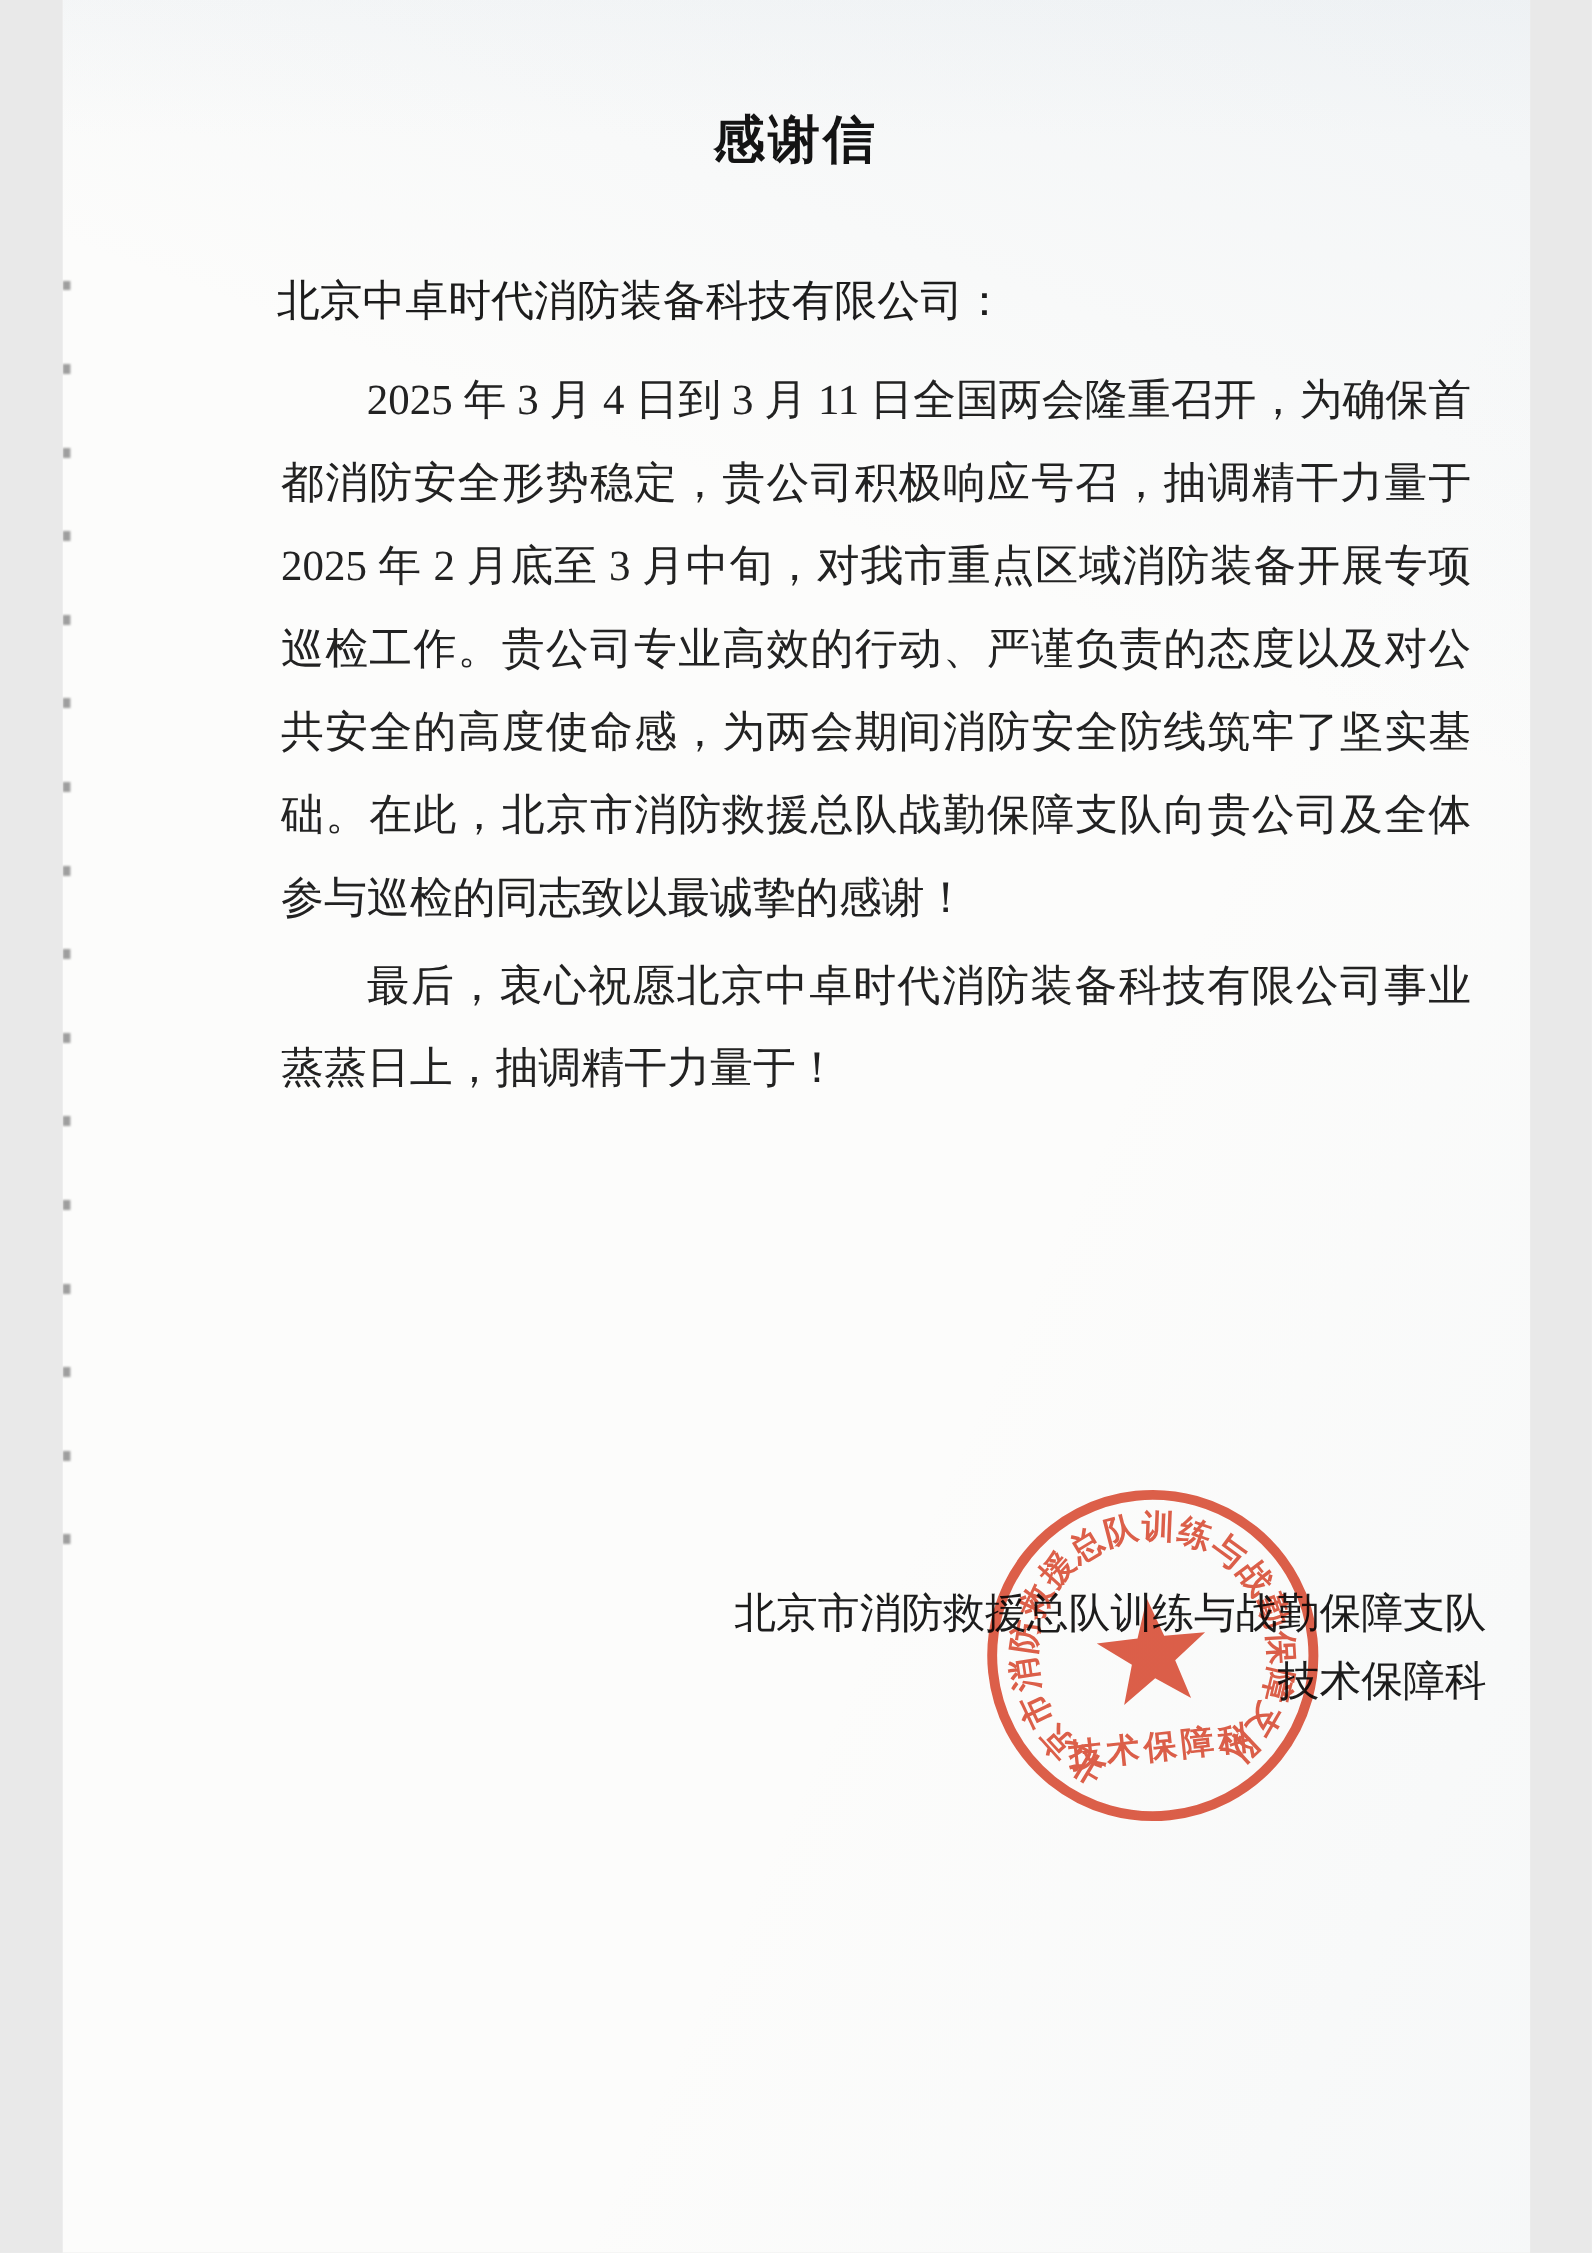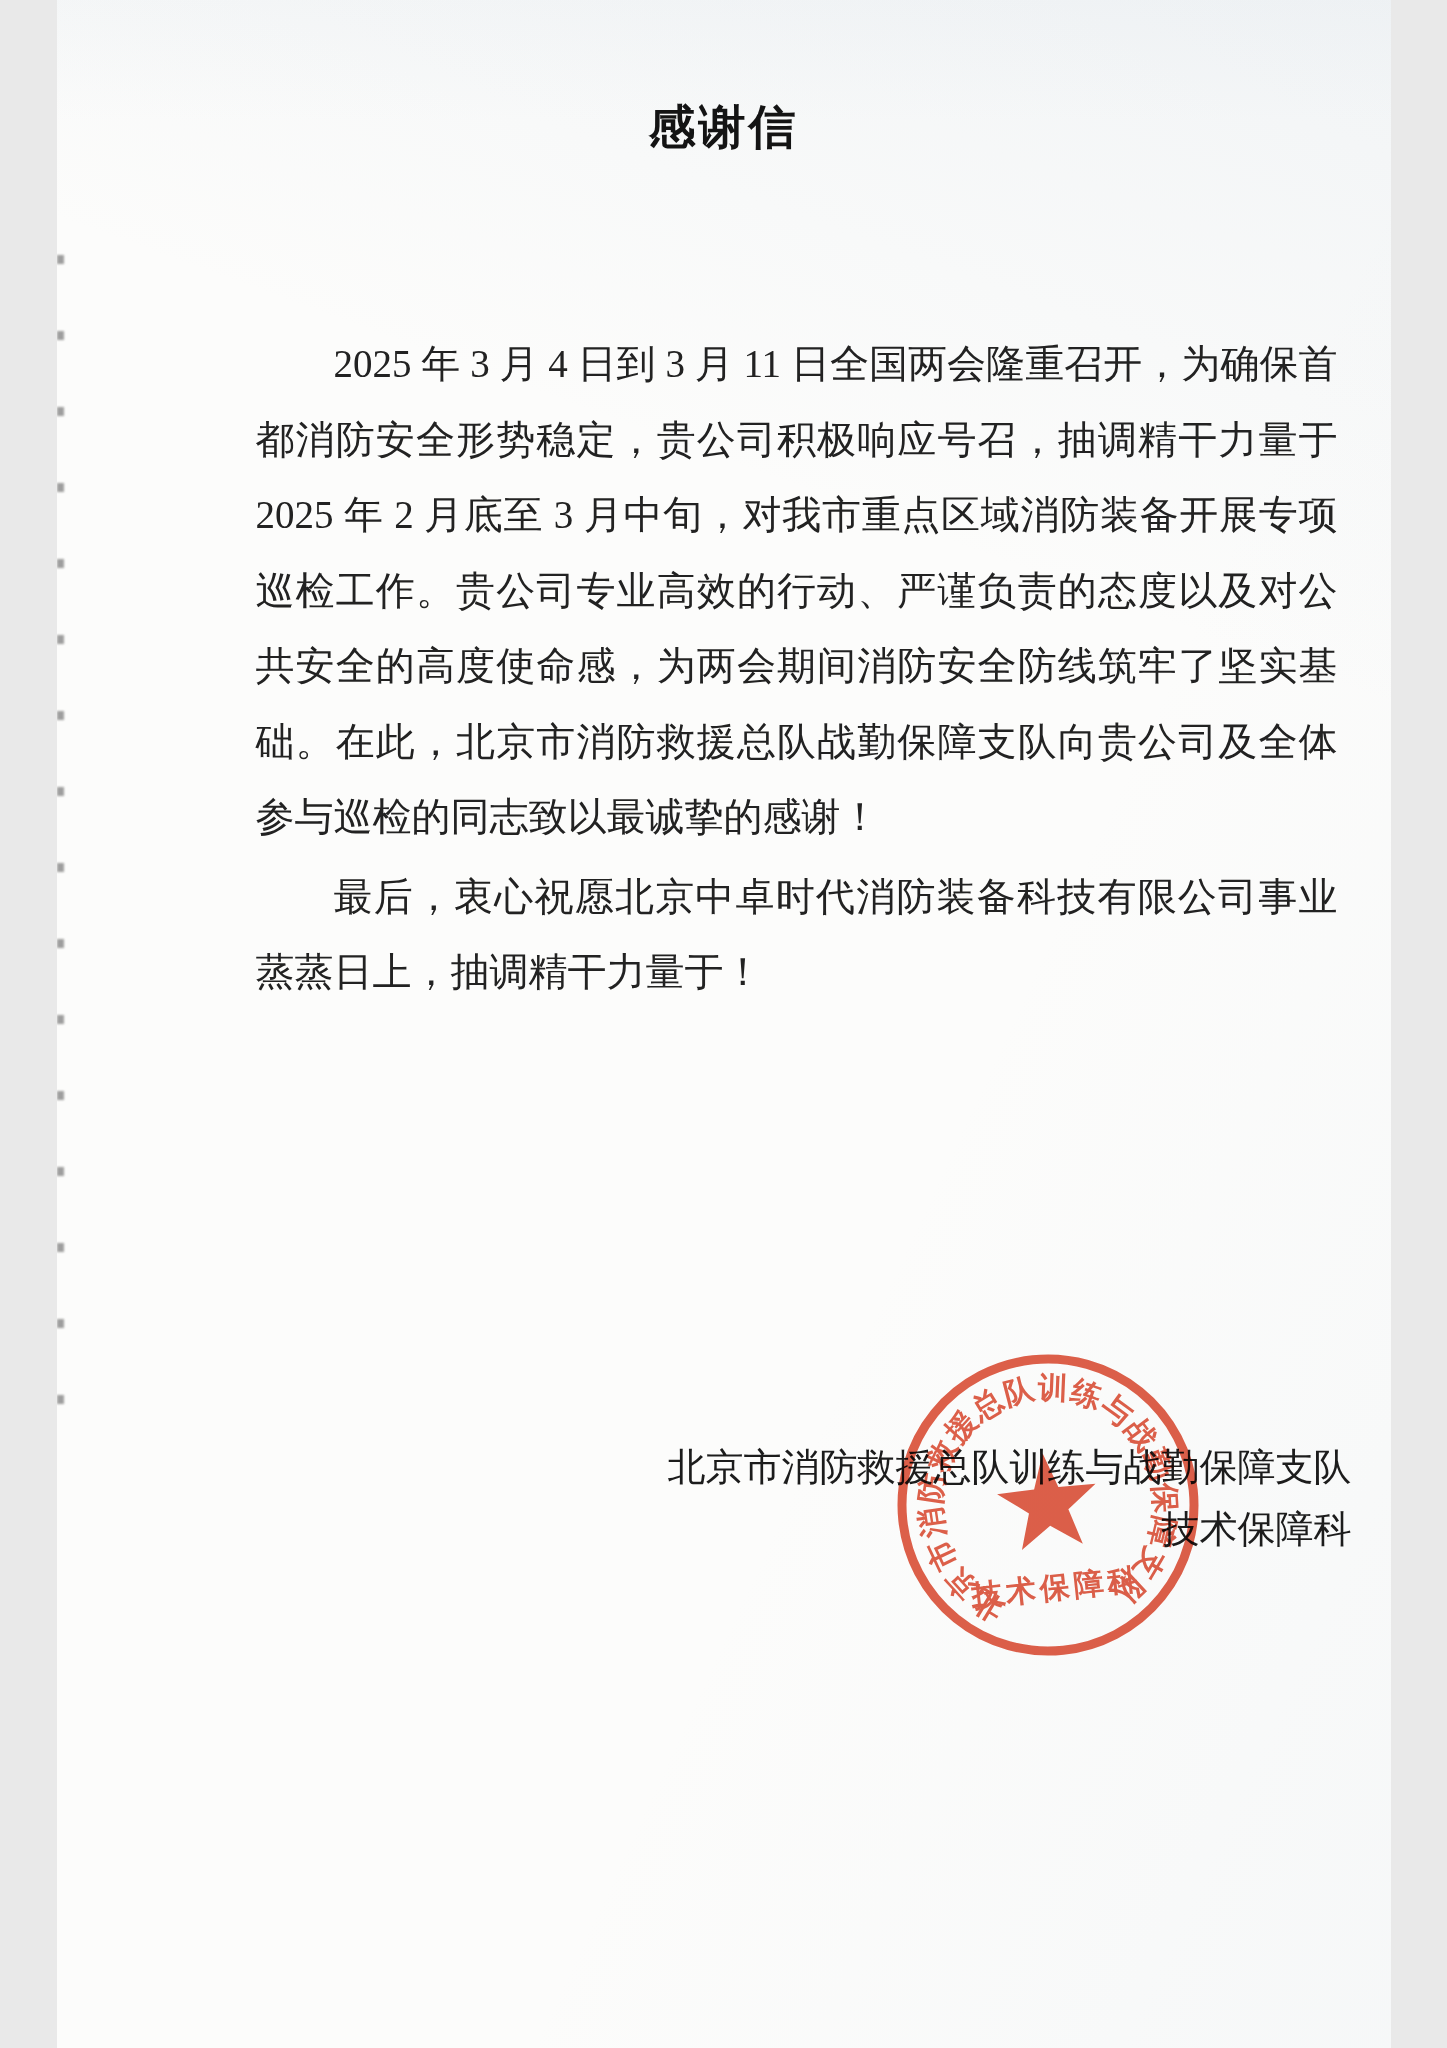--- a/index.html
+++ b/index.html
@@ -65,20 +65,21 @@
 </head>
 <body>
 
 <div class="page">
 
   <div class="scan-tint"></div>
   <div class="edge-marks"></div>
 
   <div class="title">感谢信</div>
 
+  <div class="recipient">北京中卓时代消防装备科技有限公司：</div>
 
   <div class="body-text">
     <p>2025 年 3 月 4 日到 3 月 11 日全国两会隆重召开，为确保首都消防安全形势稳定，贵公司积极响应号召，抽调精干力量于 2025 年 2 月底至 3 月中旬，对我市重点区域消防装备开展专项巡检工作。贵公司专业高效的行动、严谨负责的态度以及对公共安全的高度使命感，为两会期间消防安全防线筑牢了坚实基础。在此，北京市消防救援总队战勤保障支队向贵公司及全体参与巡检的同志致以最诚挚的感谢！</p>
     <p>最后，衷心祝愿北京中卓时代消防装备科技有限公司事业蒸蒸日上，抽调精干力量于！</p>
   </div>
 
   <div class="signature">
     <div>北京市消防救援总队训练与战勤保障支队</div>
     <div>技术保障科</div>
   </div>

